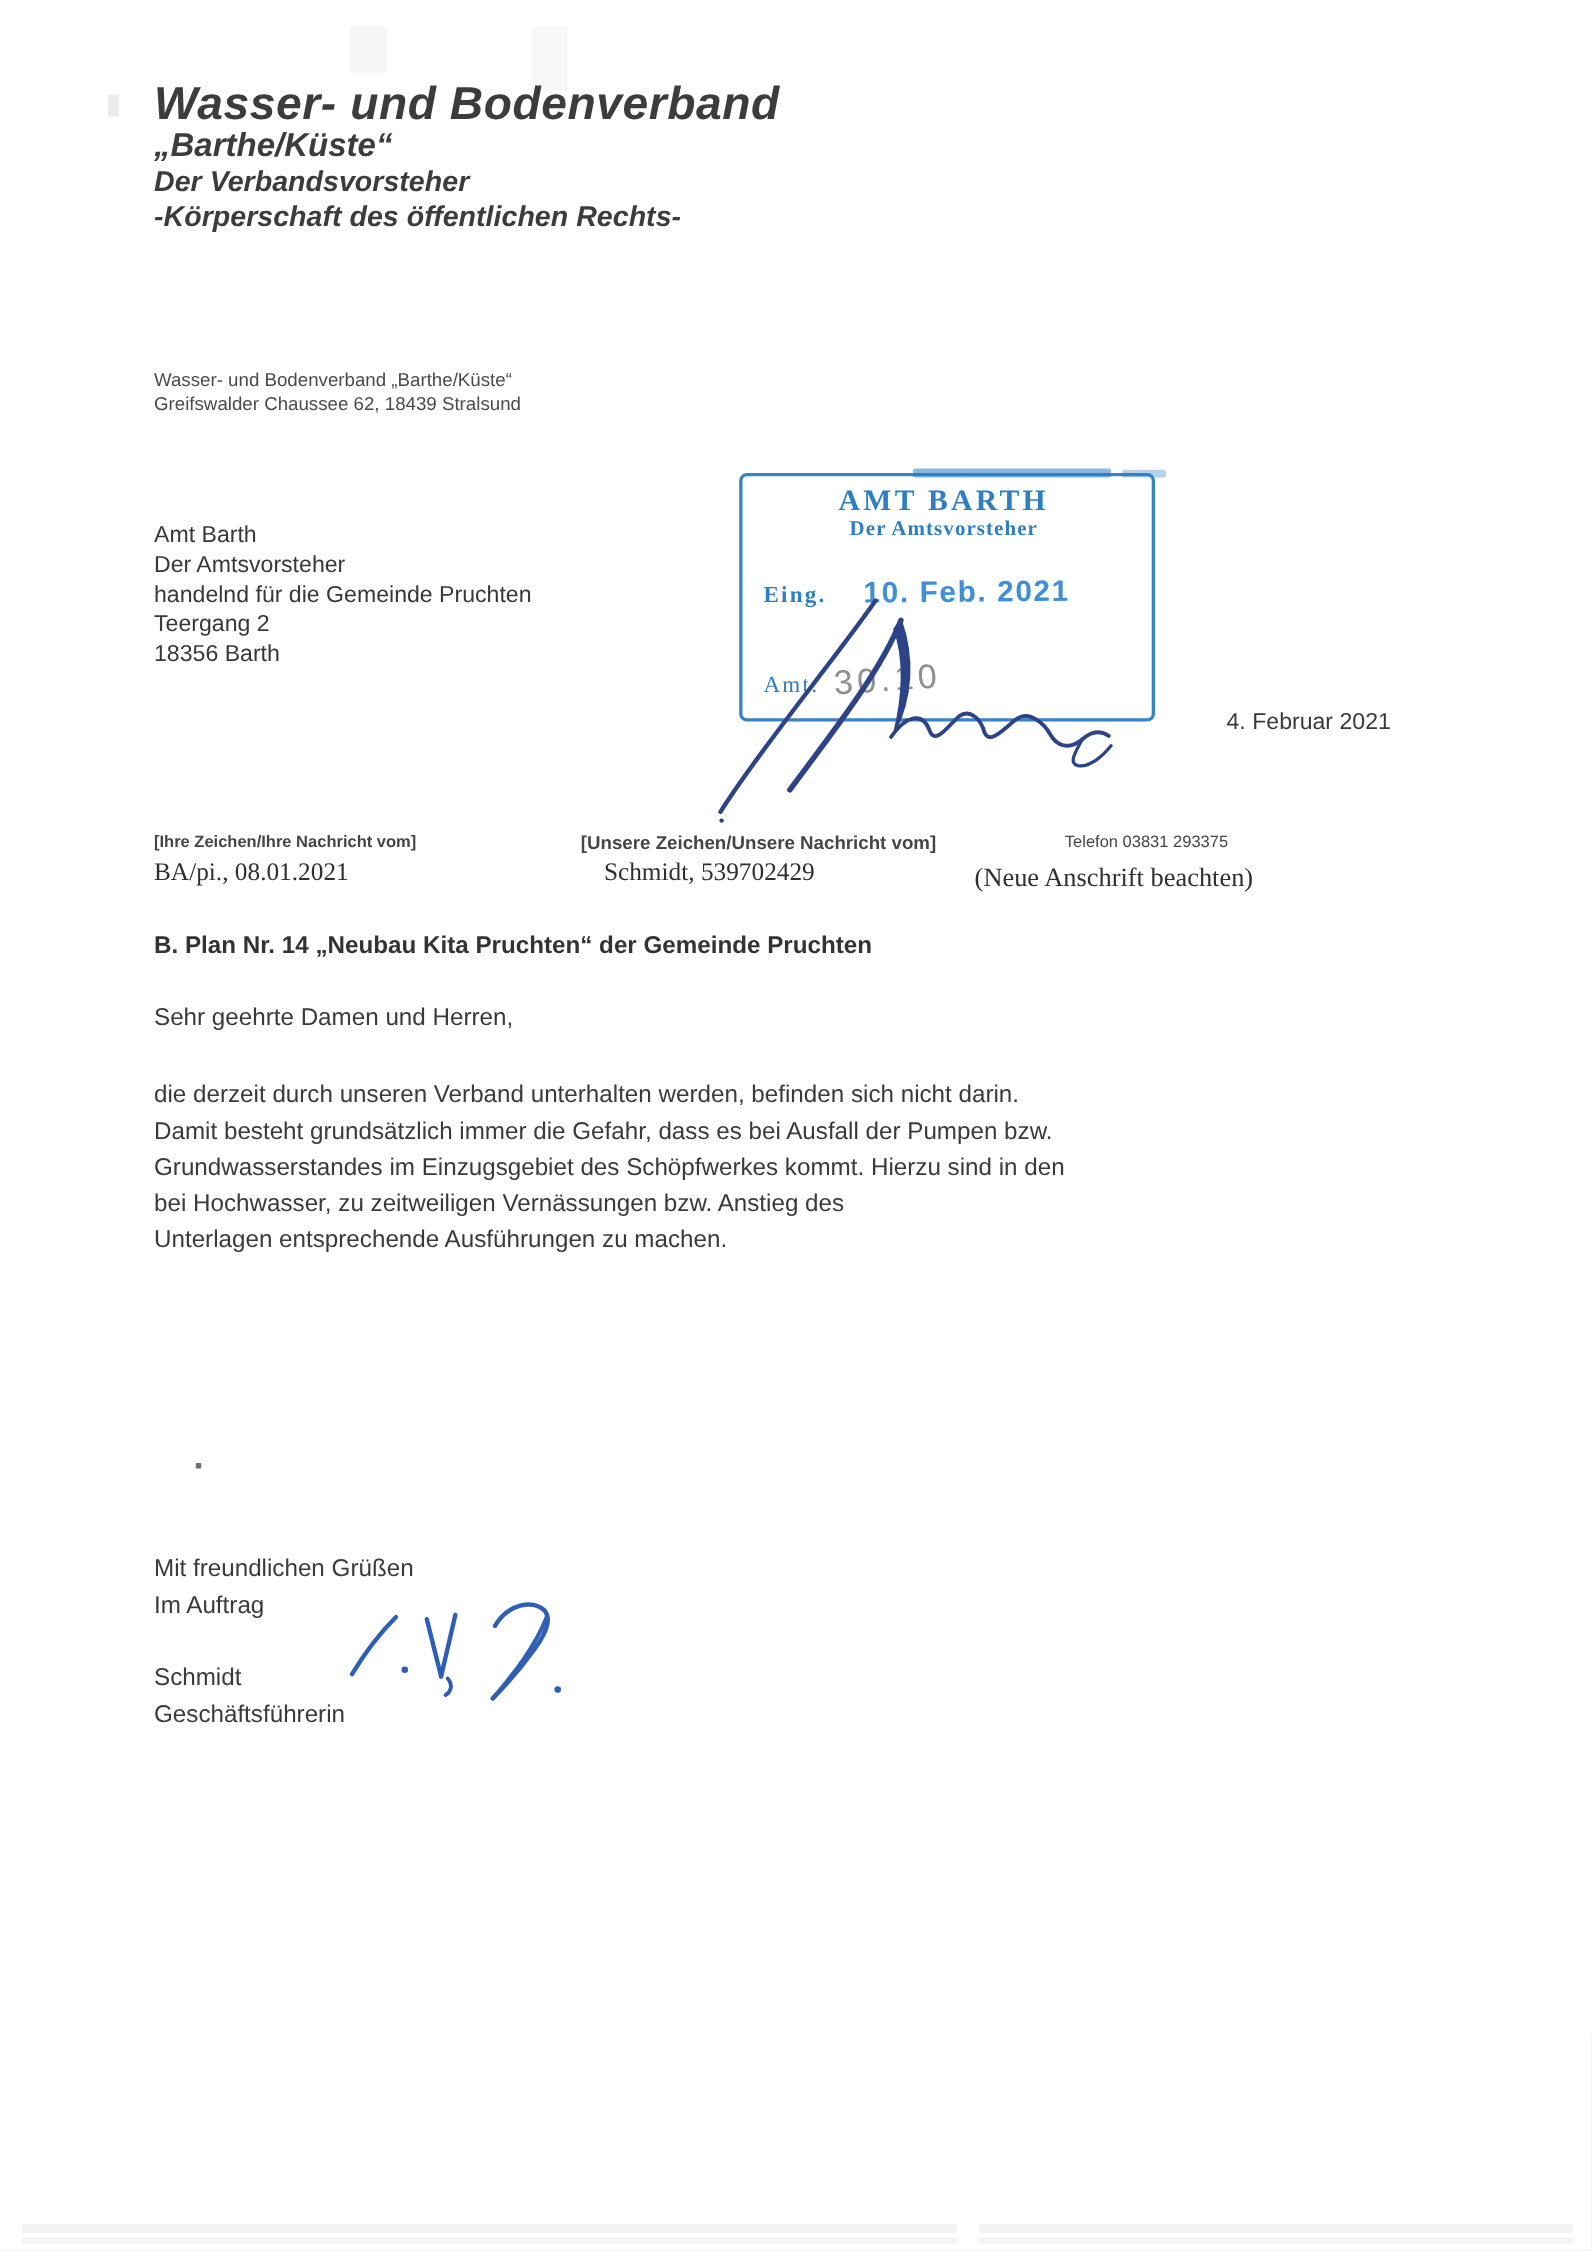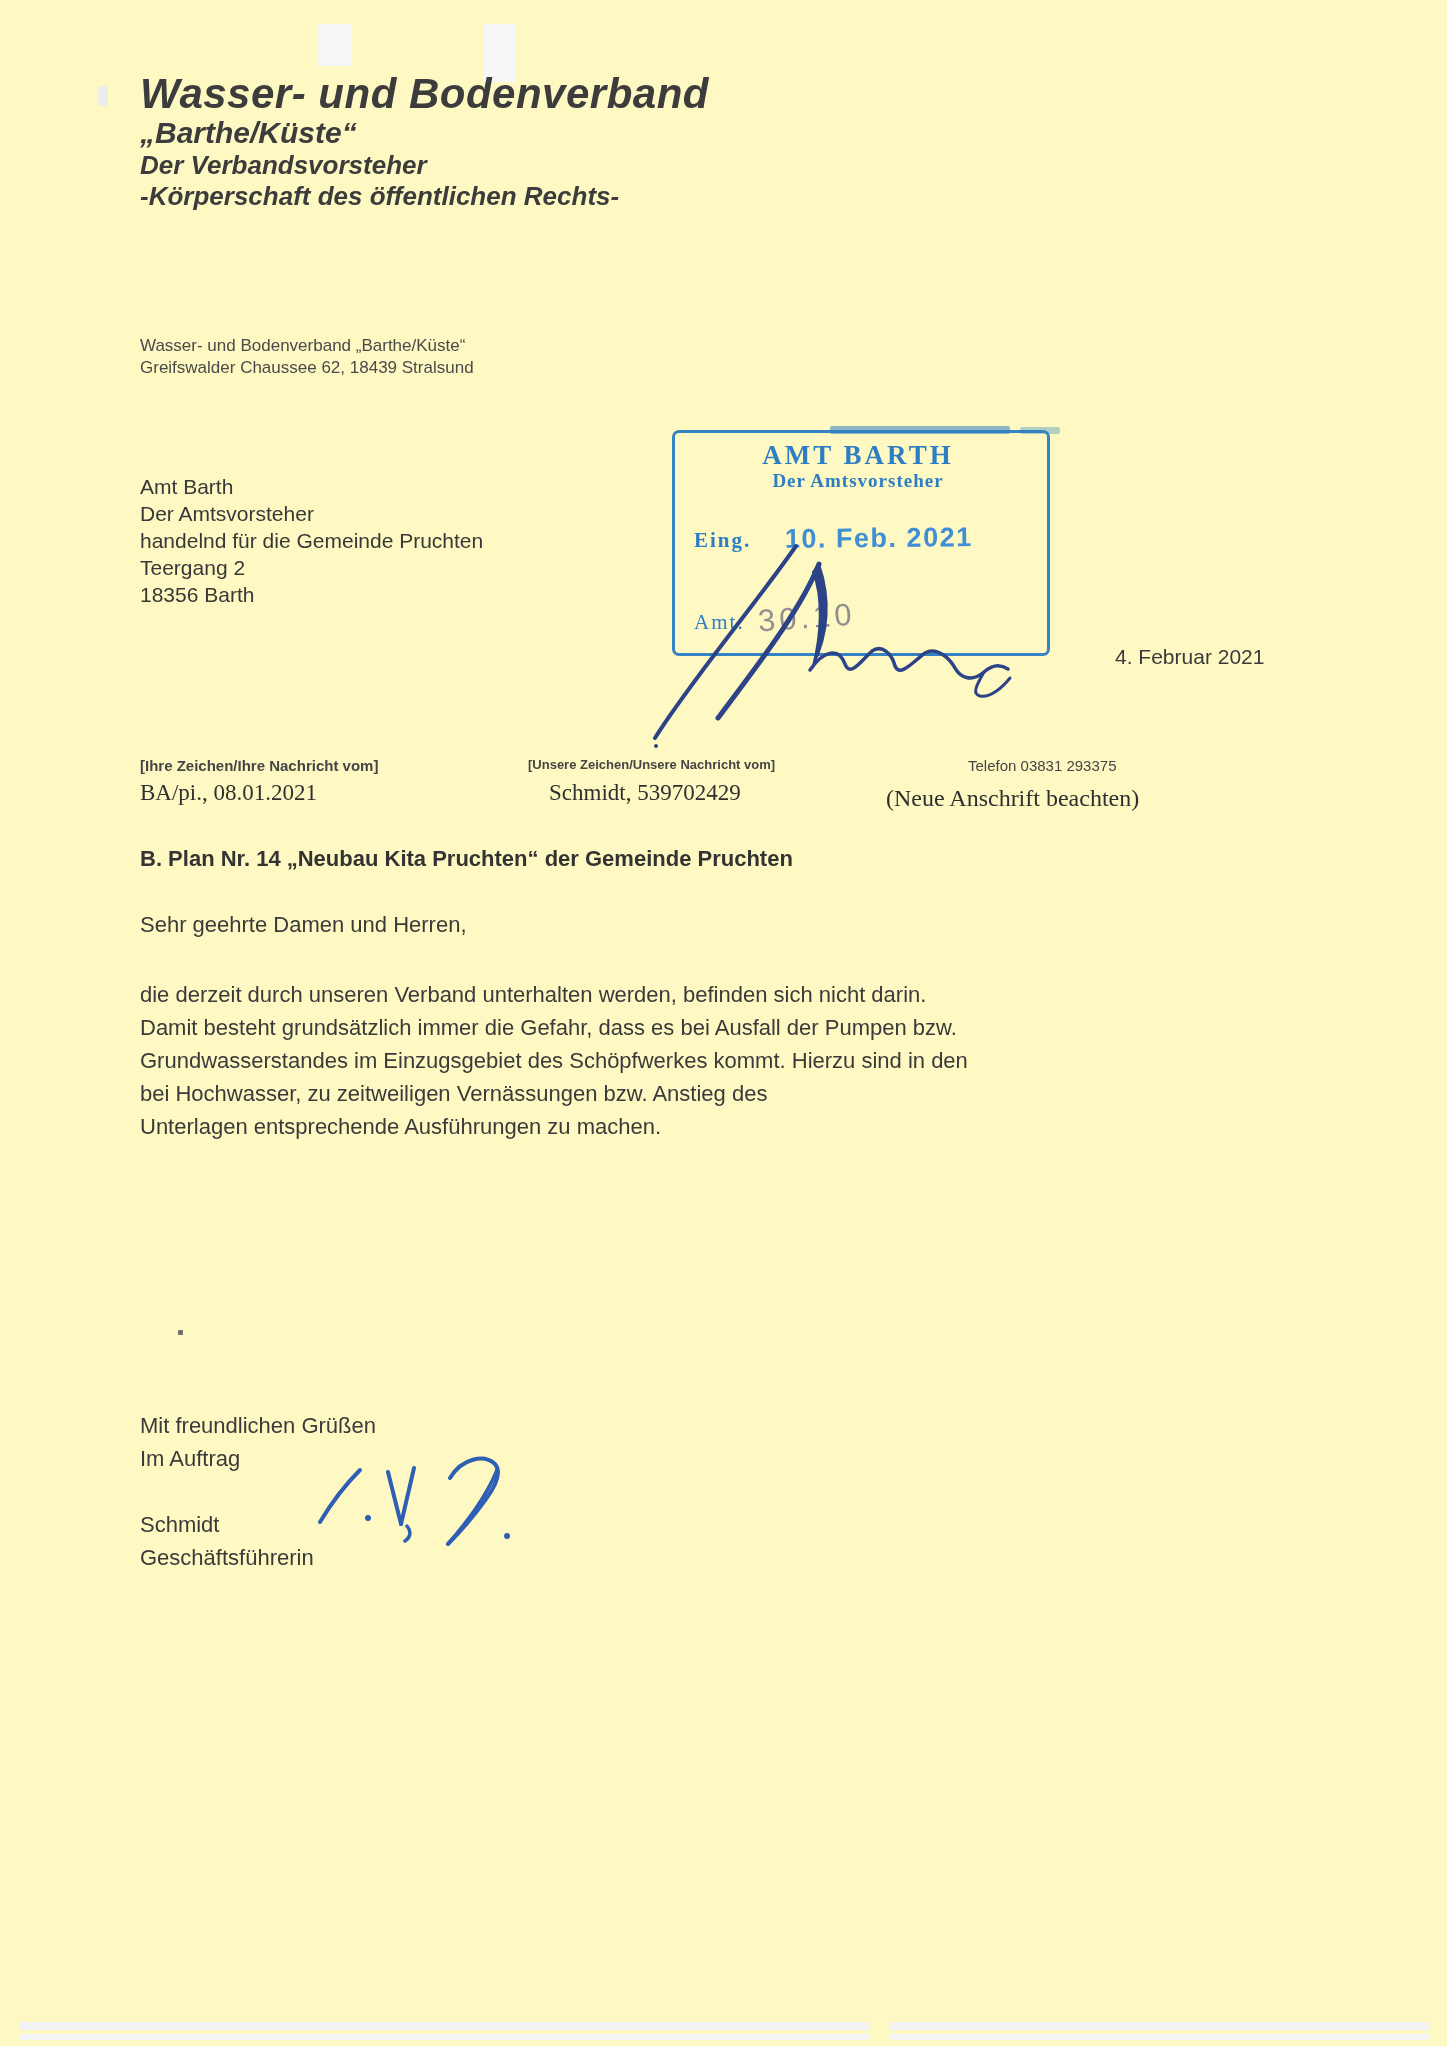--- a/index.html
+++ b/index.html
@@ -1,19 +1,19 @@
 <!DOCTYPE html>
 <html><head>
 <meta charset="utf-8">
 <style>
   html,body{margin:0;padding:0;background:#e8e8e8;}
   #page{
     position:relative;
     width:1447px;height:2046px;
-    background:#fef9c3;
+    background:#ffffff;
     overflow:hidden;
     font-family:"Liberation Sans", sans-serif;
     color:#3a3a3a;
   }
   .abs{position:absolute;}
 
   
   .org-name{left:140px;top:70px;font-size:42px;font-weight:bold;font-style:italic;color:#3c3c3c;letter-spacing:0.5px;}
   .org-subname{left:140px;top:116px;font-size:30px;font-weight:bold;font-style:italic;color:#3c3c3c;text-align:center;}
   .org-role{left:140px;top:150px;font-size:26px;font-weight:bold;font-style:italic;color:#3c3c3c;}
@@ -39,21 +39,21 @@
   .stamp-subtitle{left:672px;top:470px;width:372px;text-align:center;font-family:"Liberation Serif",serif;
     font-size:19px;font-weight:bold;letter-spacing:1px;color:#2e7ec4;}
   .stamp-eing{left:694px;top:528px;font-family:"Liberation Serif",serif;font-size:21px;font-weight:bold;letter-spacing:2px;color:#2e7ec4;}
   .stamp-date{left:785px;top:523px;font-size:27px;font-weight:bold;letter-spacing:1.5px;color:#3f8ed6;transform:rotate(-0.5deg);}
   .stamp-amt{left:694px;top:610px;font-family:"Liberation Serif",serif;font-size:21px;font-weight:normal;letter-spacing:2px;color:#2e7ec4;}
   .stamp-dept{left:758px;top:600px;font-size:31px;color:#8f8f8f;letter-spacing:4px;transform:rotate(-4deg);}
 
   
   .letter-date{left:1115px;top:645px;font-size:21px;color:#3a3a3a;}
   .ref-label1{left:140px;top:757px;font-size:15px;font-weight:bold;color:#454545;}
-  .ref-label2{left:528px;top:757px;font-size:13px;font-weight:bold;color:#454545;}
+  .ref-label2{left:528px;top:757px;font-size:17px;font-weight:bold;color:#454545;}
   .ref-label3{left:968px;top:757px;font-size:15px;color:#454545;}
   .ref-val1{left:140px;top:780px;font-family:"Liberation Serif",serif;font-size:23px;color:#2f2f2f;}
   .ref-val2{left:533px;top:780px;font-family:"Liberation Serif",serif;font-size:23px;color:#2f2f2f;margin-left:16px;}
   .ref-note{left:886px;top:785px;font-family:"Liberation Serif",serif;font-size:24px;color:#2f2f2f;}
 
   
   .subject{left:140px;top:846px;font-size:22px;font-weight:bold;color:#333333;}
   .salutation{left:140px;top:912px;font-size:22px;color:#3a3a3a;}
   .body-par{left:140px;top:978px;width:920px;font-size:22px;line-height:33px;color:#3a3a3a;}
   .stray-dot{left:178px;top:1330px;width:5px;height:5px;background:#6f6f6f;border-radius:1px;}

